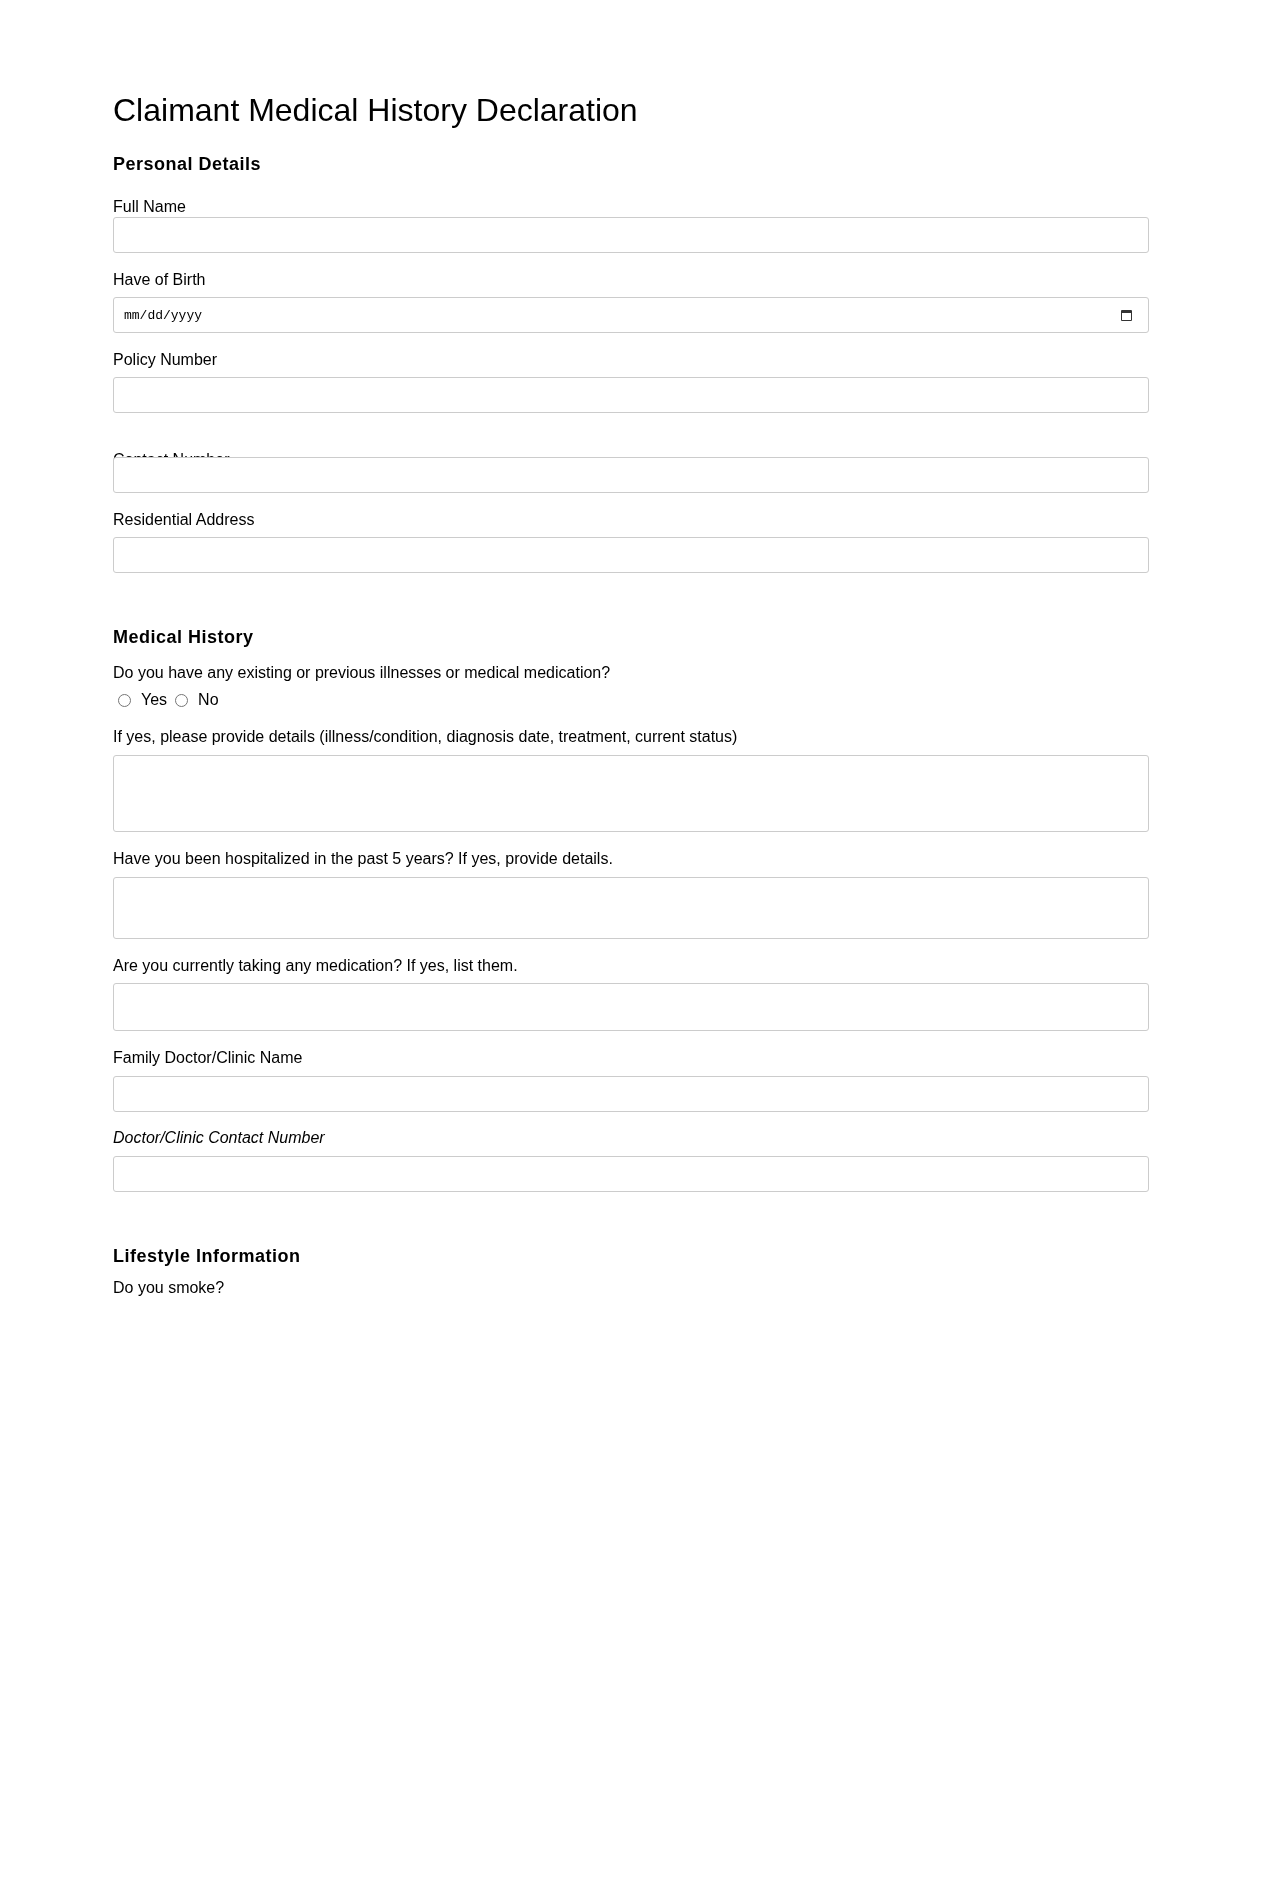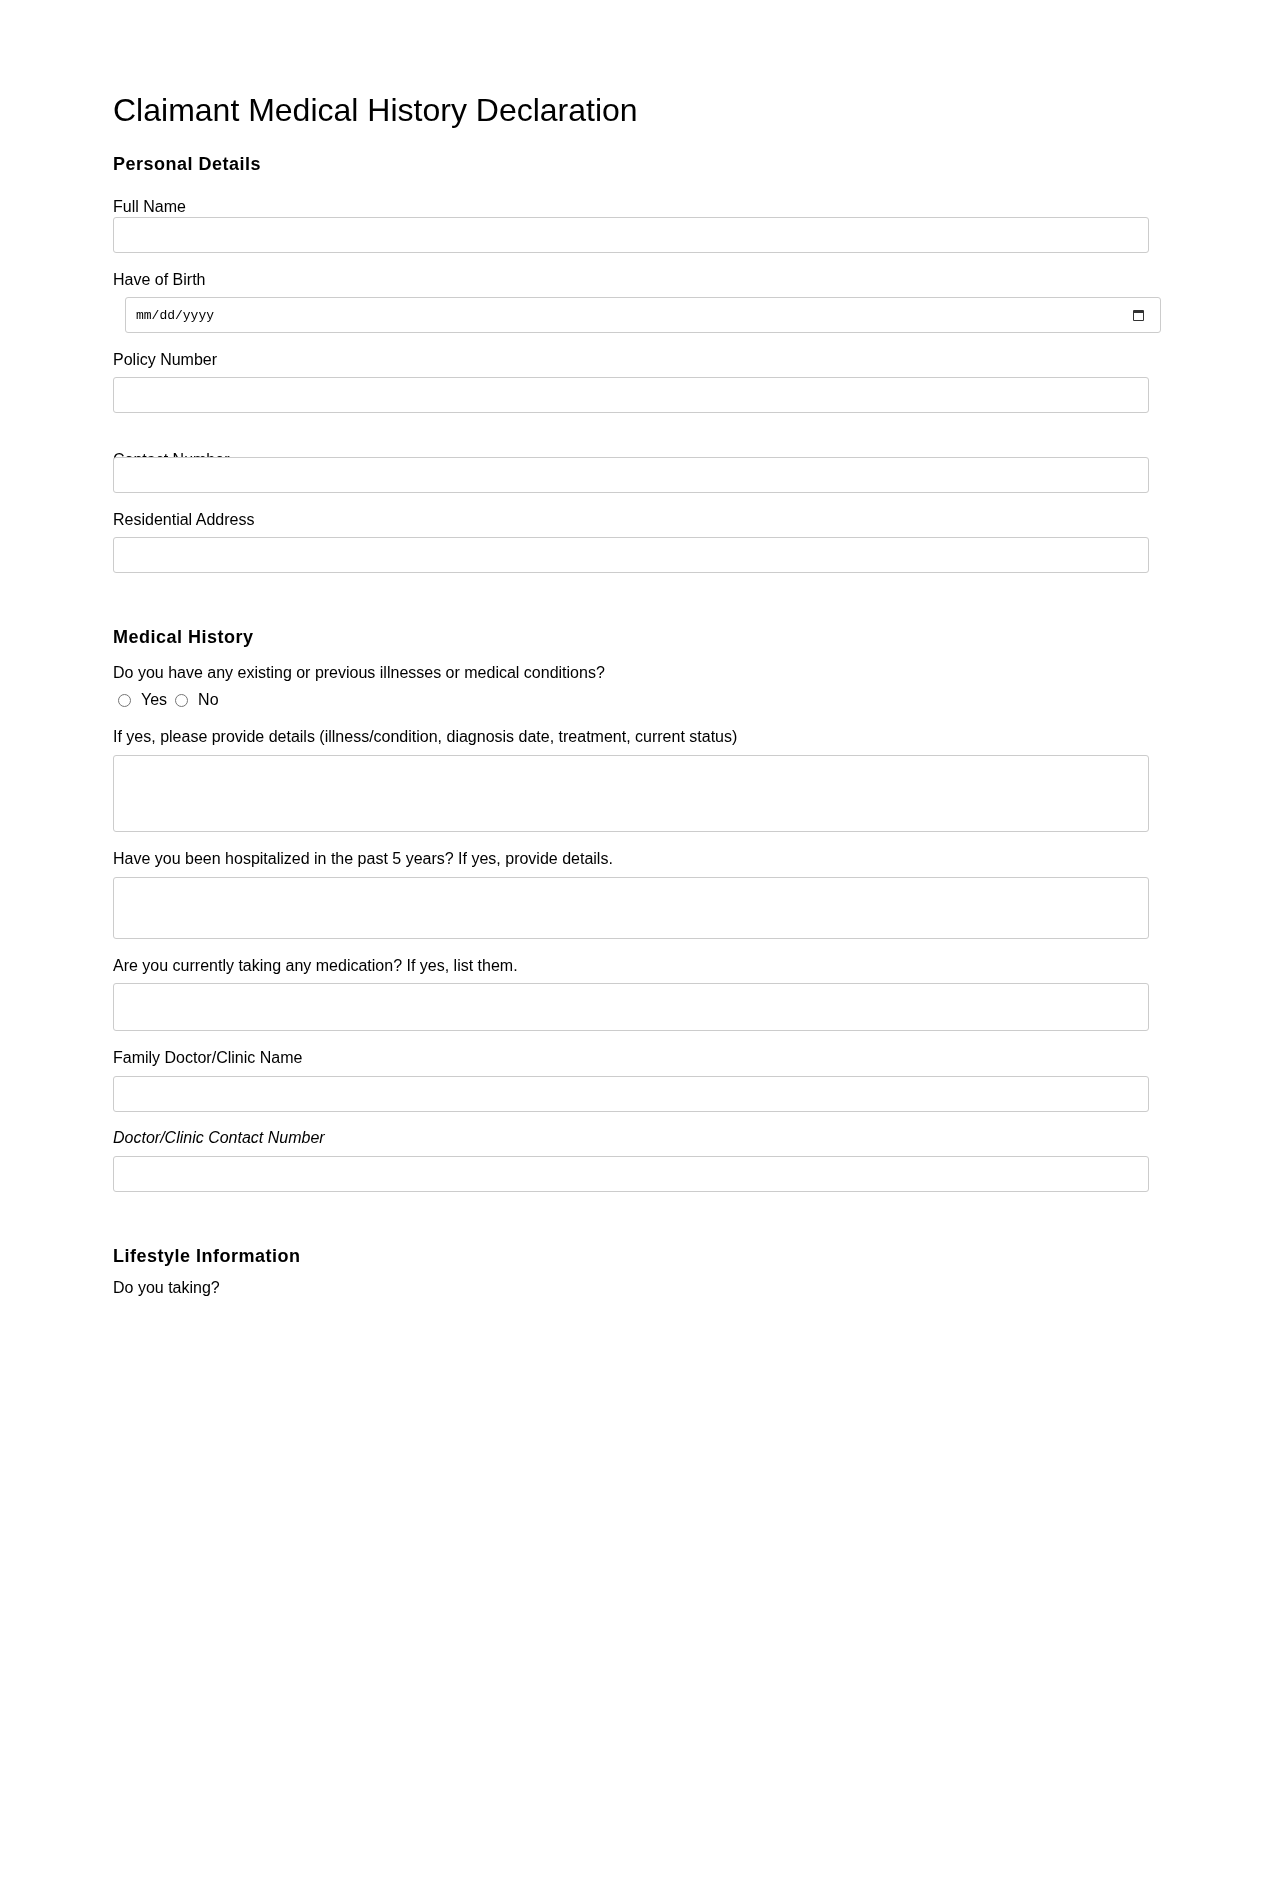--- a/index.html
+++ b/index.html
@@ -20,21 +20,21 @@
       font-size: 16px; line-height: 20px; white-space: nowrap; display: block;
     }
     .field {
       width: 1036px; box-sizing: border-box; border: 1px solid #cccccc;
       border-radius: 3px; background: #fff; margin: 0; padding: 0 10px;
       font-family: "Liberation Sans", sans-serif; font-size: 16px;
     }
     .input { height: 36px; }
     .textarea { resize: none; }
     .date-field {
-      display: flex; align-items: center; justify-content: space-between; margin-left: 12px;
+      display: flex; align-items: center; justify-content: space-between;
     }
     .date-placeholder {
       font-family: "Liberation Mono", "DejaVu Sans Mono", monospace;
       font-size: 13px; color: #000;
     }
     .cal-icon {
       width: 11px; height: 11px; box-sizing: border-box;
       border: 1.5px solid #333; border-top-width: 3px; border-radius: 1px;
       margin-right: 6px;
     }
@@ -68,21 +68,21 @@
 <input class="abs field input" style="top: 377px;" type="text" value="">
 
 <label class="abs label" style="top:430px;margin-top:20px;">Contact Number</label>
 <input class="abs field input" style="top: 457px;" type="text" value="">
 
 <label class="abs label" style="top:510px;">Residential Address</label>
 <input class="abs field input" style="top: 537px;" type="text" value="">
 
 <h3 class="abs section-title" style="top:626px;">Medical History</h3>
 
-<div class="abs label" style="top:663px;">Do you have any existing or previous illnesses or medical conditions?</div>
+<div class="abs label" style="top:663px;">Do you have any existing or previous illnesses or medical medication?</div>
 <div class="abs radio-row" style="top:690px; left:118px;">
   <span class="radio"></span>
   <span class="radio-label">Yes</span>
   <span class="radio"></span>
   <span class="radio-label">No</span>
 </div>
 
 <label class="abs label" style="top:727px;">If yes, please provide details (illness/condition, diagnosis date, treatment, current status)</label>
 <textarea class="abs field textarea" style="top: 755px; height: 77px;"></textarea>
 
@@ -93,13 +93,13 @@
 <textarea class="abs field textarea" style="top: 983px; height: 48px;"></textarea>
 
 <label class="abs label" style="top:1048px;">Family Doctor/Clinic Name</label>
 <input class="abs field input" style="top: 1076px;" type="text" value="">
 
 <label class="abs label" style="top:1128px;font-style:italic;">Doctor/Clinic Contact Number</label>
 <input class="abs field input" style="top: 1156px;" type="text" value="">
 
 <h3 class="abs section-title" style="top:1245px;">Lifestyle Information</h3>
 
-<div class="abs label" style="top:1278px;">Do you taking?</div>
+<div class="abs label" style="top:1278px;">Do you smoke?</div>
 
 </body></html>

